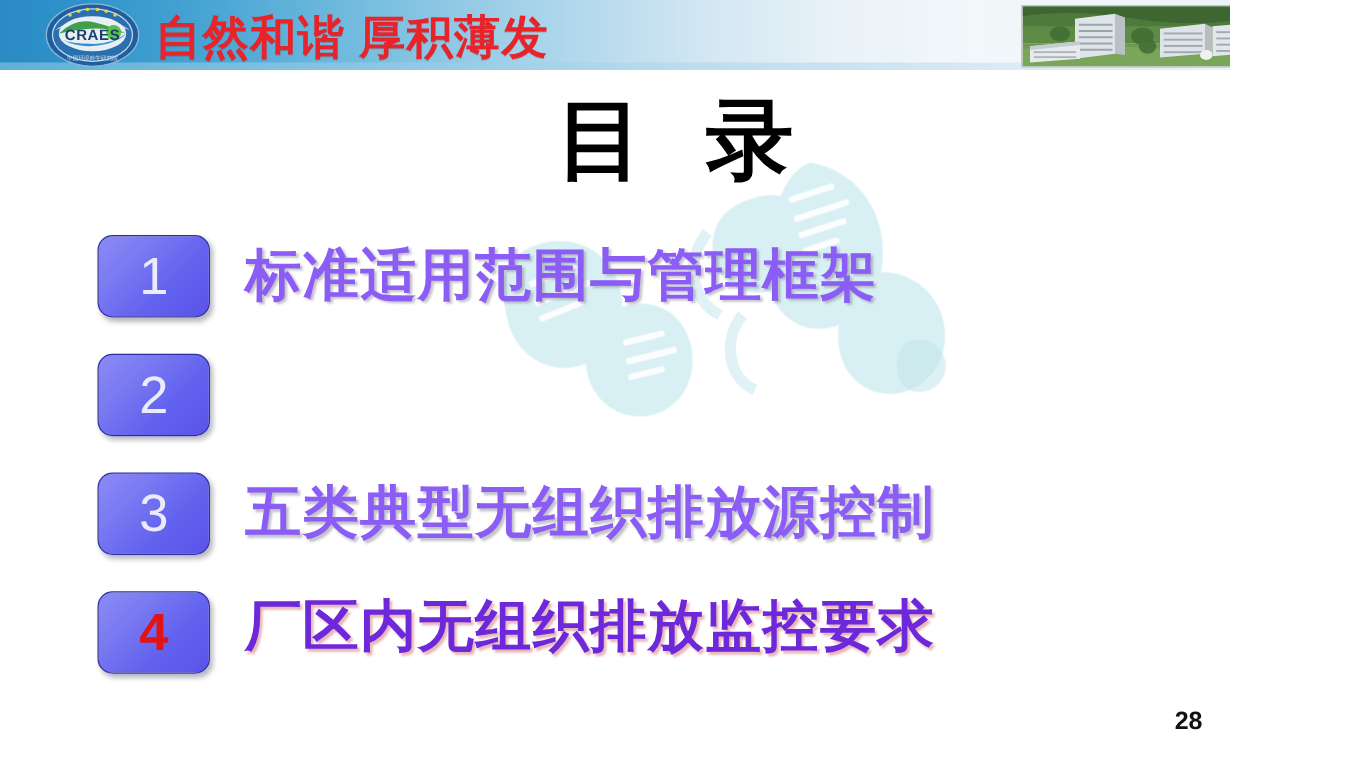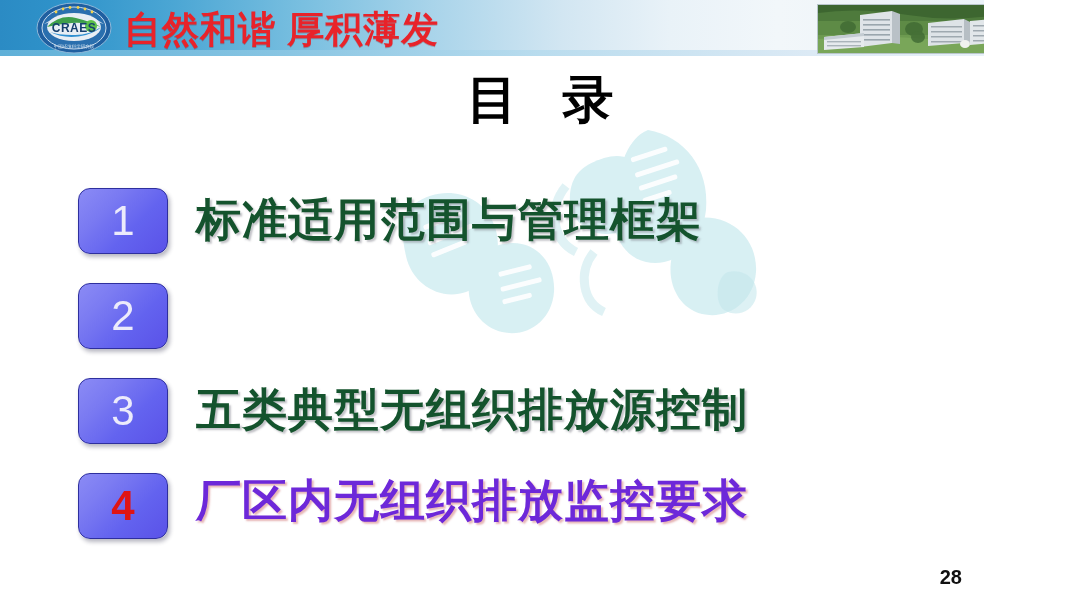--- a/index.html
+++ b/index.html
@@ -104,21 +104,21 @@
   .watermark svg { display: block; }
 
   
   .slide-title {
     position: absolute;
     left: 0;
     top: 66px;
     width: 1080px;
     text-align: center;
     font-family: "Liberation Serif", "DejaVu Serif", serif;
-    font-size: 51px;
+    font-size: 70px;
     font-weight: bold;
     color: #000000;
     letter-spacing: 16px;
     text-indent: 16px;
   }
 
   
   .toc {
     position: absolute;
     left: 0;
@@ -159,21 +159,21 @@
     font-weight: bold;
   }
   .toc-label {
     position: absolute;
     left: 196px;
     top: -2px;
     height: 76px;
     line-height: 76px;
     font-size: 45px;
     font-weight: bold;
-    color: #14532d;
+    color: #8b5cf6;
     letter-spacing: 1px;
     white-space: nowrap;
     text-shadow: 2px 2px 2px rgba(120,120,130,0.45);
   }
   .toc-label.accent {
     color: #6d28d9;
     text-shadow: 2px 2px 2px rgba(200,90,90,0.45);
     font-family: Liberation Mono, monospace;
   }
 

